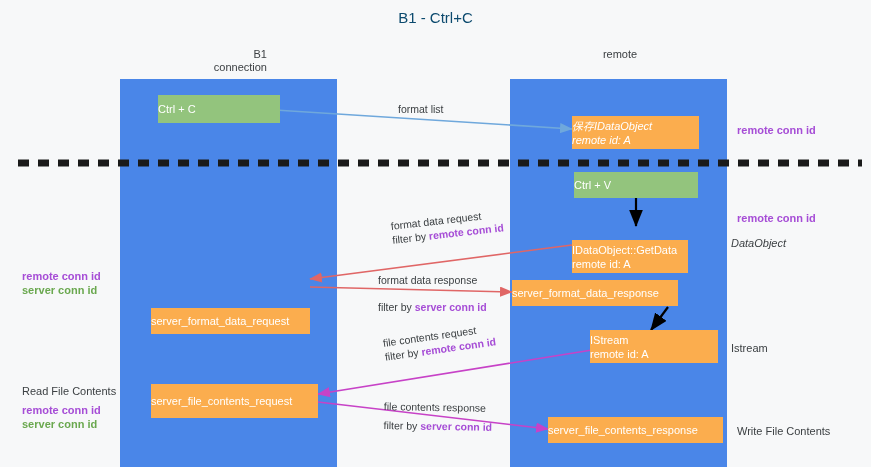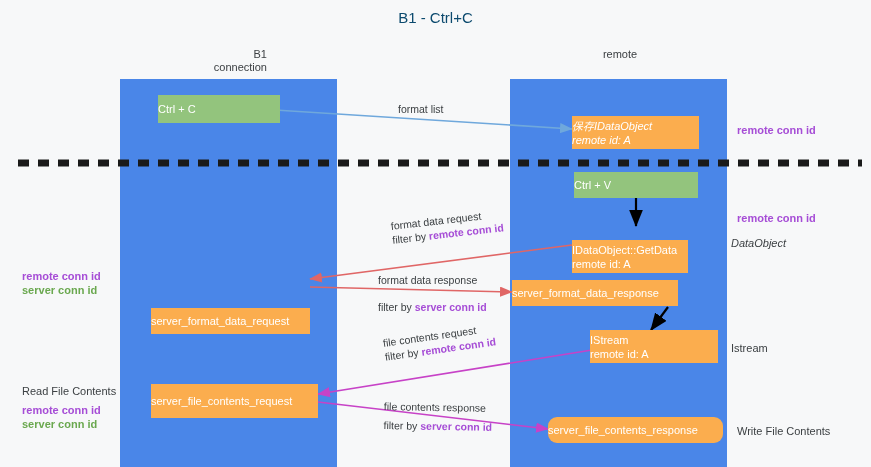--- a/index.html
+++ b/index.html
@@ -135,21 +135,21 @@
 
   <div class="box orange" style="left:590px;top:330px;width:128px;height:33px;">
     <div>IStream</div>
     <div>remote id: A</div>
   </div>
 
   <div class="box orange" style="left:151px;top:384px;width:167px;height:34px;">
     <div>server_file_contents_request</div>
   </div>
 
-  <div class="box orange" style="left:548px;top:417px;width:175px;height:26px;border-radius:9px;">
+  <div class="box orange" style="left:548px;top:417px;width:175px;height:26px;">
     <div>server_file_contents_response</div>
   </div>
 
   <div class="elabel" style="left:398px;top:102px;">format list</div>
 
   <div class="elabel" style="left:390px;top:219px;transform:rotate(-6.5deg);transform-origin:left top;">
     <div>format data request</div>
     <div><span>filter by </span><b class="purple">remote conn id</b></div>
   </div>
 

